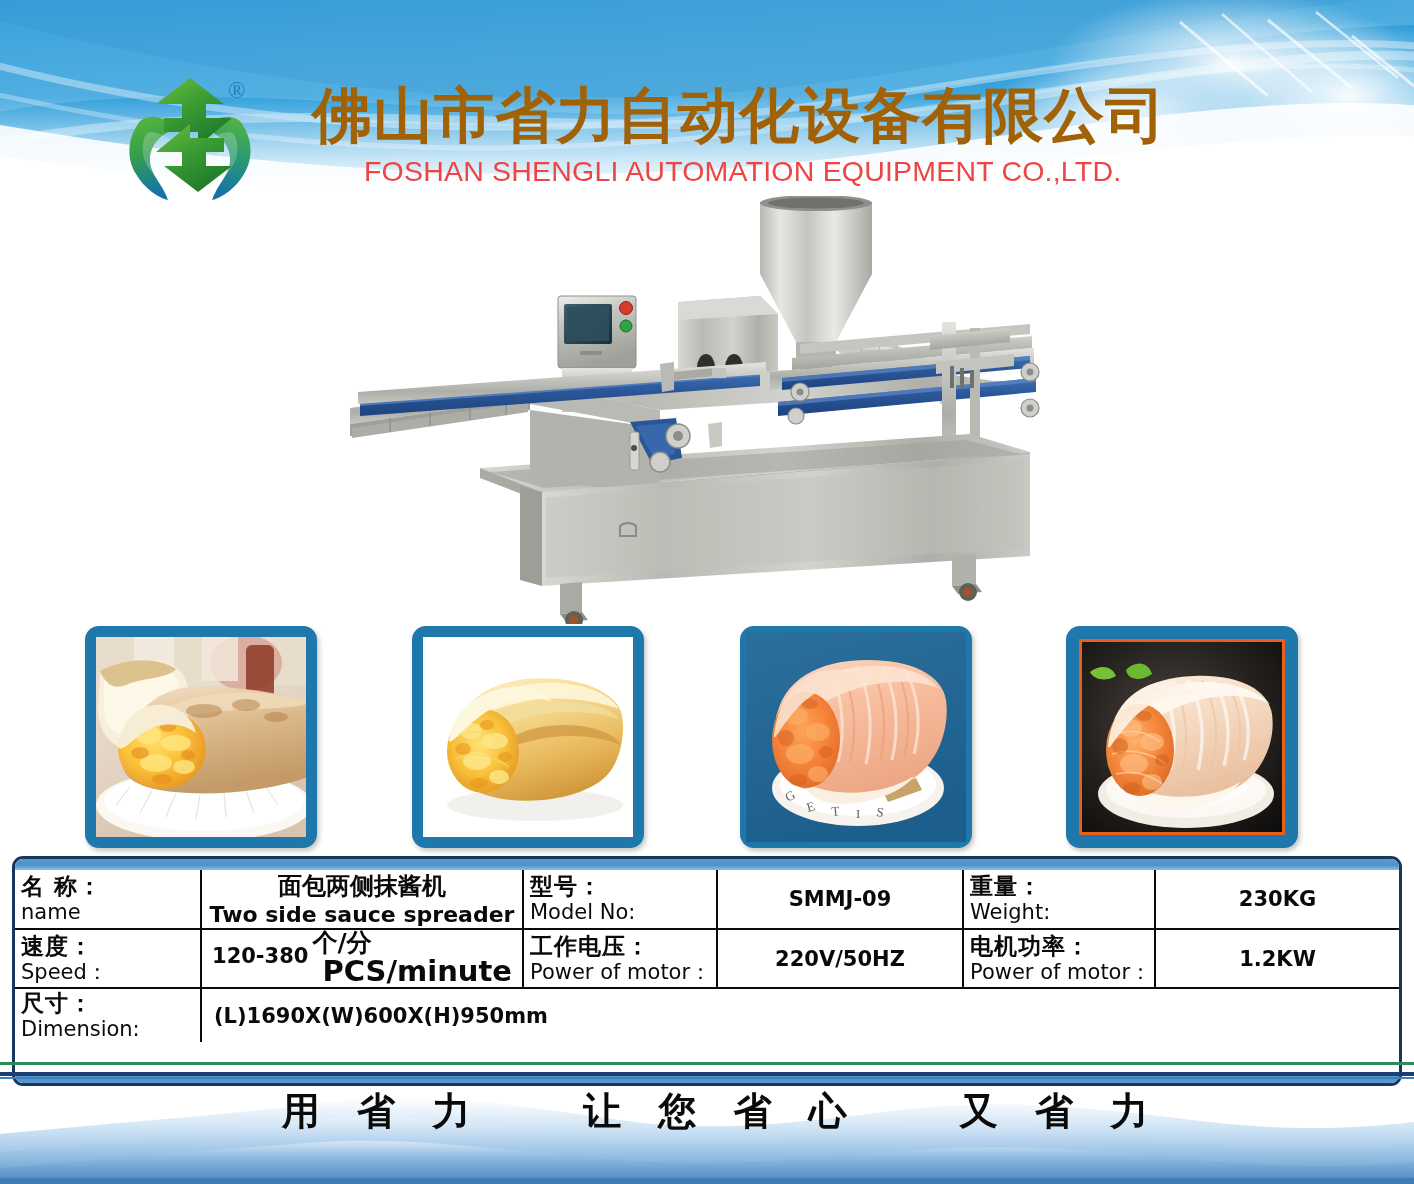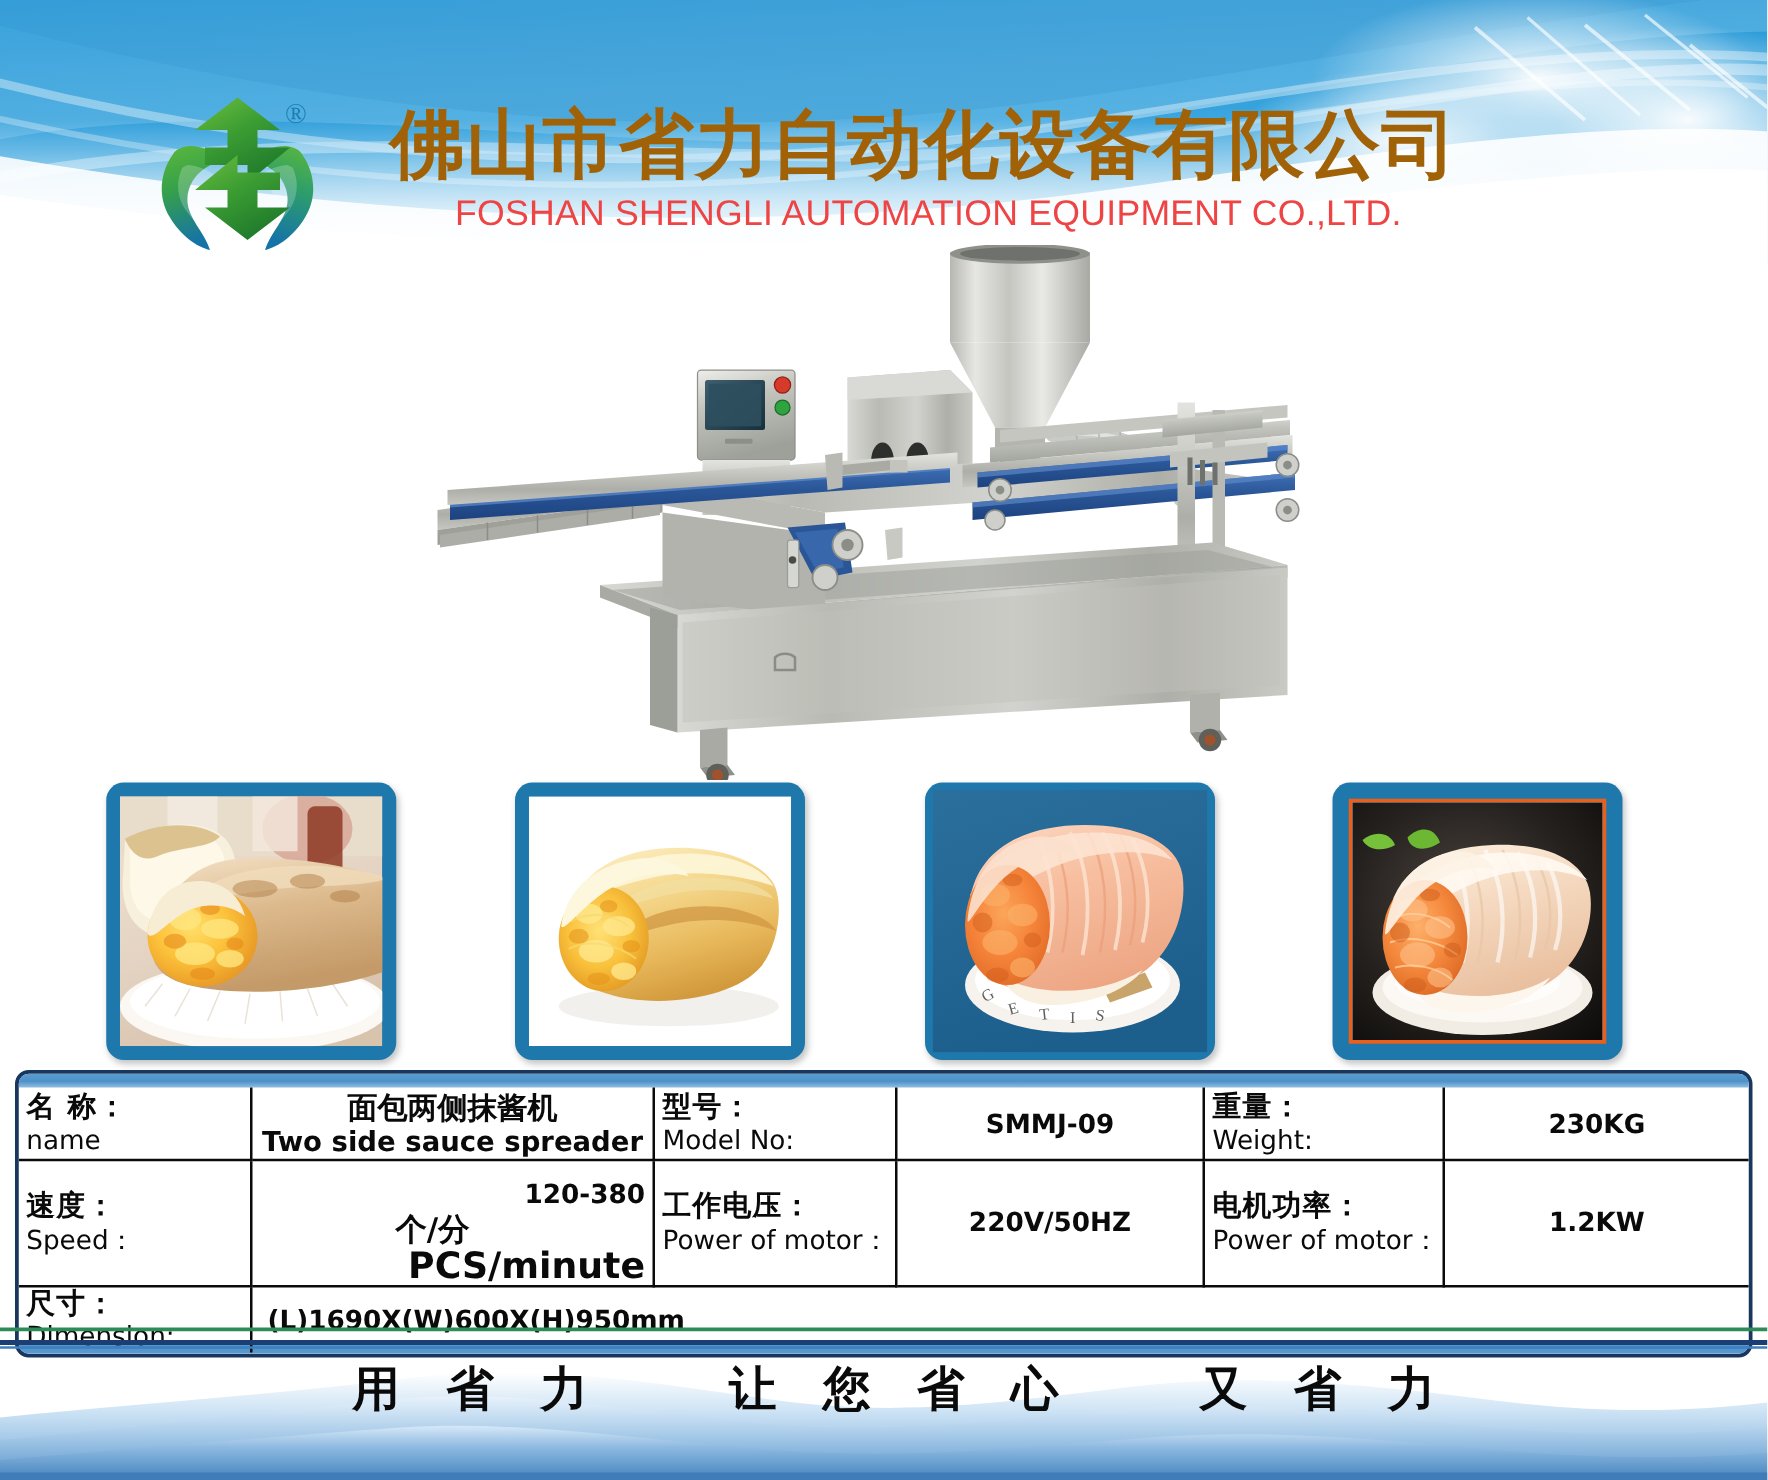--- a/index.html
+++ b/index.html
@@ -109,23 +109,22 @@
 
   .lbl { line-height: 1.18; white-space: nowrap; }
   .lbl .cn { display: block; font-size: 23px; font-weight: 600; letter-spacing: 1px;}
   .lbl .en { display: block; font-size: 21px; font-weight: 400; }
   .valcell { text-align: center; font-weight: bold; }
   .valcell .cn { display: block; font-size: 24px; font-weight: bold; }
   .valcell .en { display: block; font-size: 22px; font-weight: bold; }
   .val-mono { text-align: center; font-size: 22px; font-weight: bold; }
 
   .speed-box {
-    display: flex; align-items: flex-end; justify-content: center;
+    display: flex; align-items: flex-start; justify-content: center;
     gap: 4px;
-    flex-direction: column;
   }
   .speed-num { font-size: 21px; font-weight: bold; padding-top: 14px; }
   .speed-units { text-align: left; line-height: 1.05; }
   .speed-units .u1 { display: block; font-size: 25px; font-weight: bold; }
   .speed-units .u2 { display: block; font-size: 29px; font-weight: bold; padding-left: 10px;}
   .dim-val { text-align: left; font-size: 23px; font-weight: bold; padding-left: 12px !important; margin-top: 11px; }
 
   
   .divider { position: absolute; left: 0; width: 1414px; }
   .d-green { top: 1062px; height: 3px; background: #2e8b57; }

